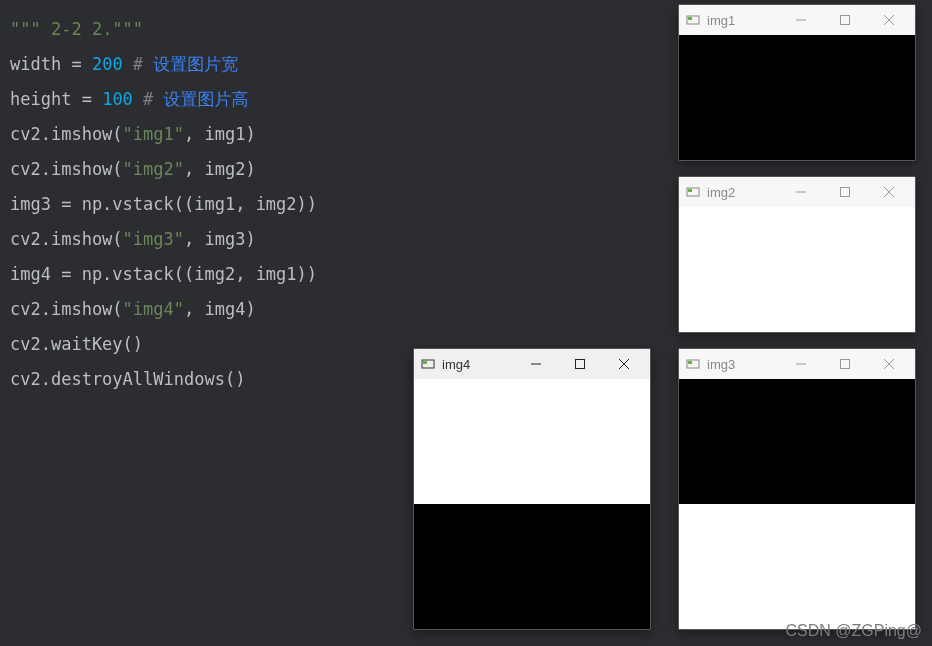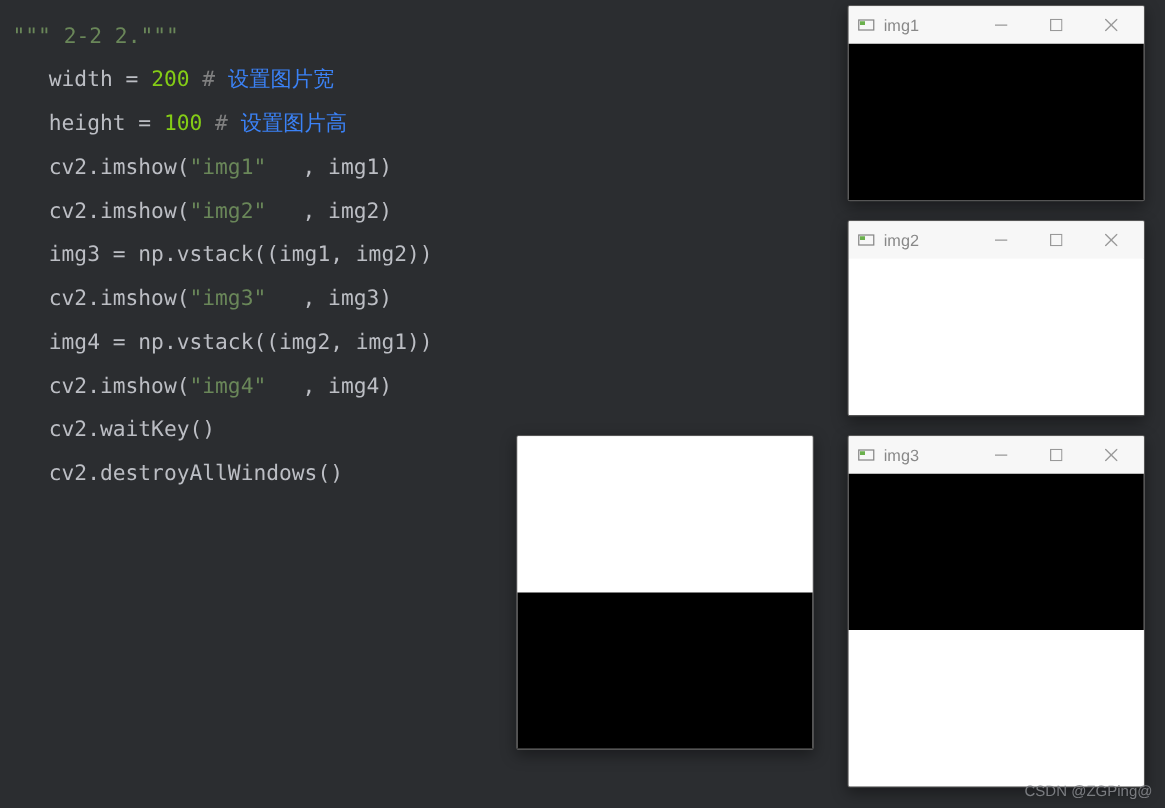--- a/index.html
+++ b/index.html
@@ -12,26 +12,26 @@
       position: relative;
       overflow: hidden;
     }
     .code-area {
       padding: 12px 10px;
       line-height: 35px;
       color: #bcbec4;
     }
     .code-line { white-space: pre; }
     .str { color: #6a8759; }
-    .num { color: #84cc16; }
+    .num { color: #0ea5e9; }
     .comment { color: #808080; }
     .comment-cn { color: #3b82f6; }
     .param { color: #aa4926; }
     .op { color: #bcbec4; }
-    .ident { color: #bcbec4; margin-left: 29px; }
+    .ident { color: #bcbec4; }
 
     .window {
       position: absolute;
       background: #fff;
       border: 1px solid #555;
       box-shadow: 0 4px 12px rgba(0,0,0,0.4);
       border-radius: 2px;
     }
     .titlebar {
       height: 30px;
@@ -60,21 +60,21 @@
     .win-btn svg { width: 10px; height: 10px; }
     .win-content { width: 100%; }
     .black { background: #000; }
     .white { background: #fff; }
 
     .watermark {
       position: absolute;
       bottom: 6px;
       right: 10px;
       font-family: 'Segoe UI', sans-serif;
-      font-size: 12px;
+      font-size: 16px;
       color: #7a7c80;
     }
   </style>
 </head>
 <body>
 
 <div class="code-area">
   <div class="code-line"><span class="str">"""</span><span class="str"> 2-2 2."""</span></div>
   <div class="code-line"><span class="ident">width</span><span class="op"> = </span><span class="num">200</span><span class="comment"> # </span><span class="comment-cn">设置图片宽</span></div>
   <div class="code-line"><span class="ident">height</span><span class="op"> = </span><span class="num">100</span><span class="comment"> # </span><span class="comment-cn">设置图片高</span></div>
@@ -176,19 +176,44 @@
         </svg>
       </div>
   </div>
   <div class="win-content">
     <div class="black" style="height:125px;"></div>
     <div class="white" style="height:125px;"></div>
   </div>
 </div>
 
 <div class="window" style="left:413px; top:348px; width:238px;">
+  <div class="titlebar">
+    <span class="app-icon">
+      <svg viewBox="0 0 14 14">
+          <rect x="1" y="3" width="12" height="8" fill="none" stroke="#333" stroke-width="1"></rect>
+          <rect x="2" y="4" width="4" height="3" fill="#6ab04c"></rect>
+        </svg>
+    </span>
+    <span class="title-text">img4</span>
+    <div class="win-btn">
+        <svg viewBox="0 0 10 10">
+          <line x1="0" y1="5" x2="10" y2="5" stroke="#222" stroke-width="1"></line>
+        </svg>
+      </div>
+    <div class="win-btn">
+        <svg viewBox="0 0 10 10">
+          <rect x="0.5" y="0.5" width="9" height="9" fill="none" stroke="#222" stroke-width="1"></rect>
+        </svg>
+      </div>
+    <div class="win-btn">
+        <svg viewBox="0 0 10 10">
+          <line x1="0" y1="0" x2="10" y2="10" stroke="#222" stroke-width="1"></line>
+          <line x1="10" y1="0" x2="0" y2="10" stroke="#222" stroke-width="1"></line>
+        </svg>
+      </div>
+  </div>
   <div class="win-content">
     <div class="white" style="height:125px;"></div>
     <div class="black" style="height:125px;"></div>
   </div>
 </div>
 
 <div class="watermark">CSDN @ZGPing@</div>
 
 </body></html>

